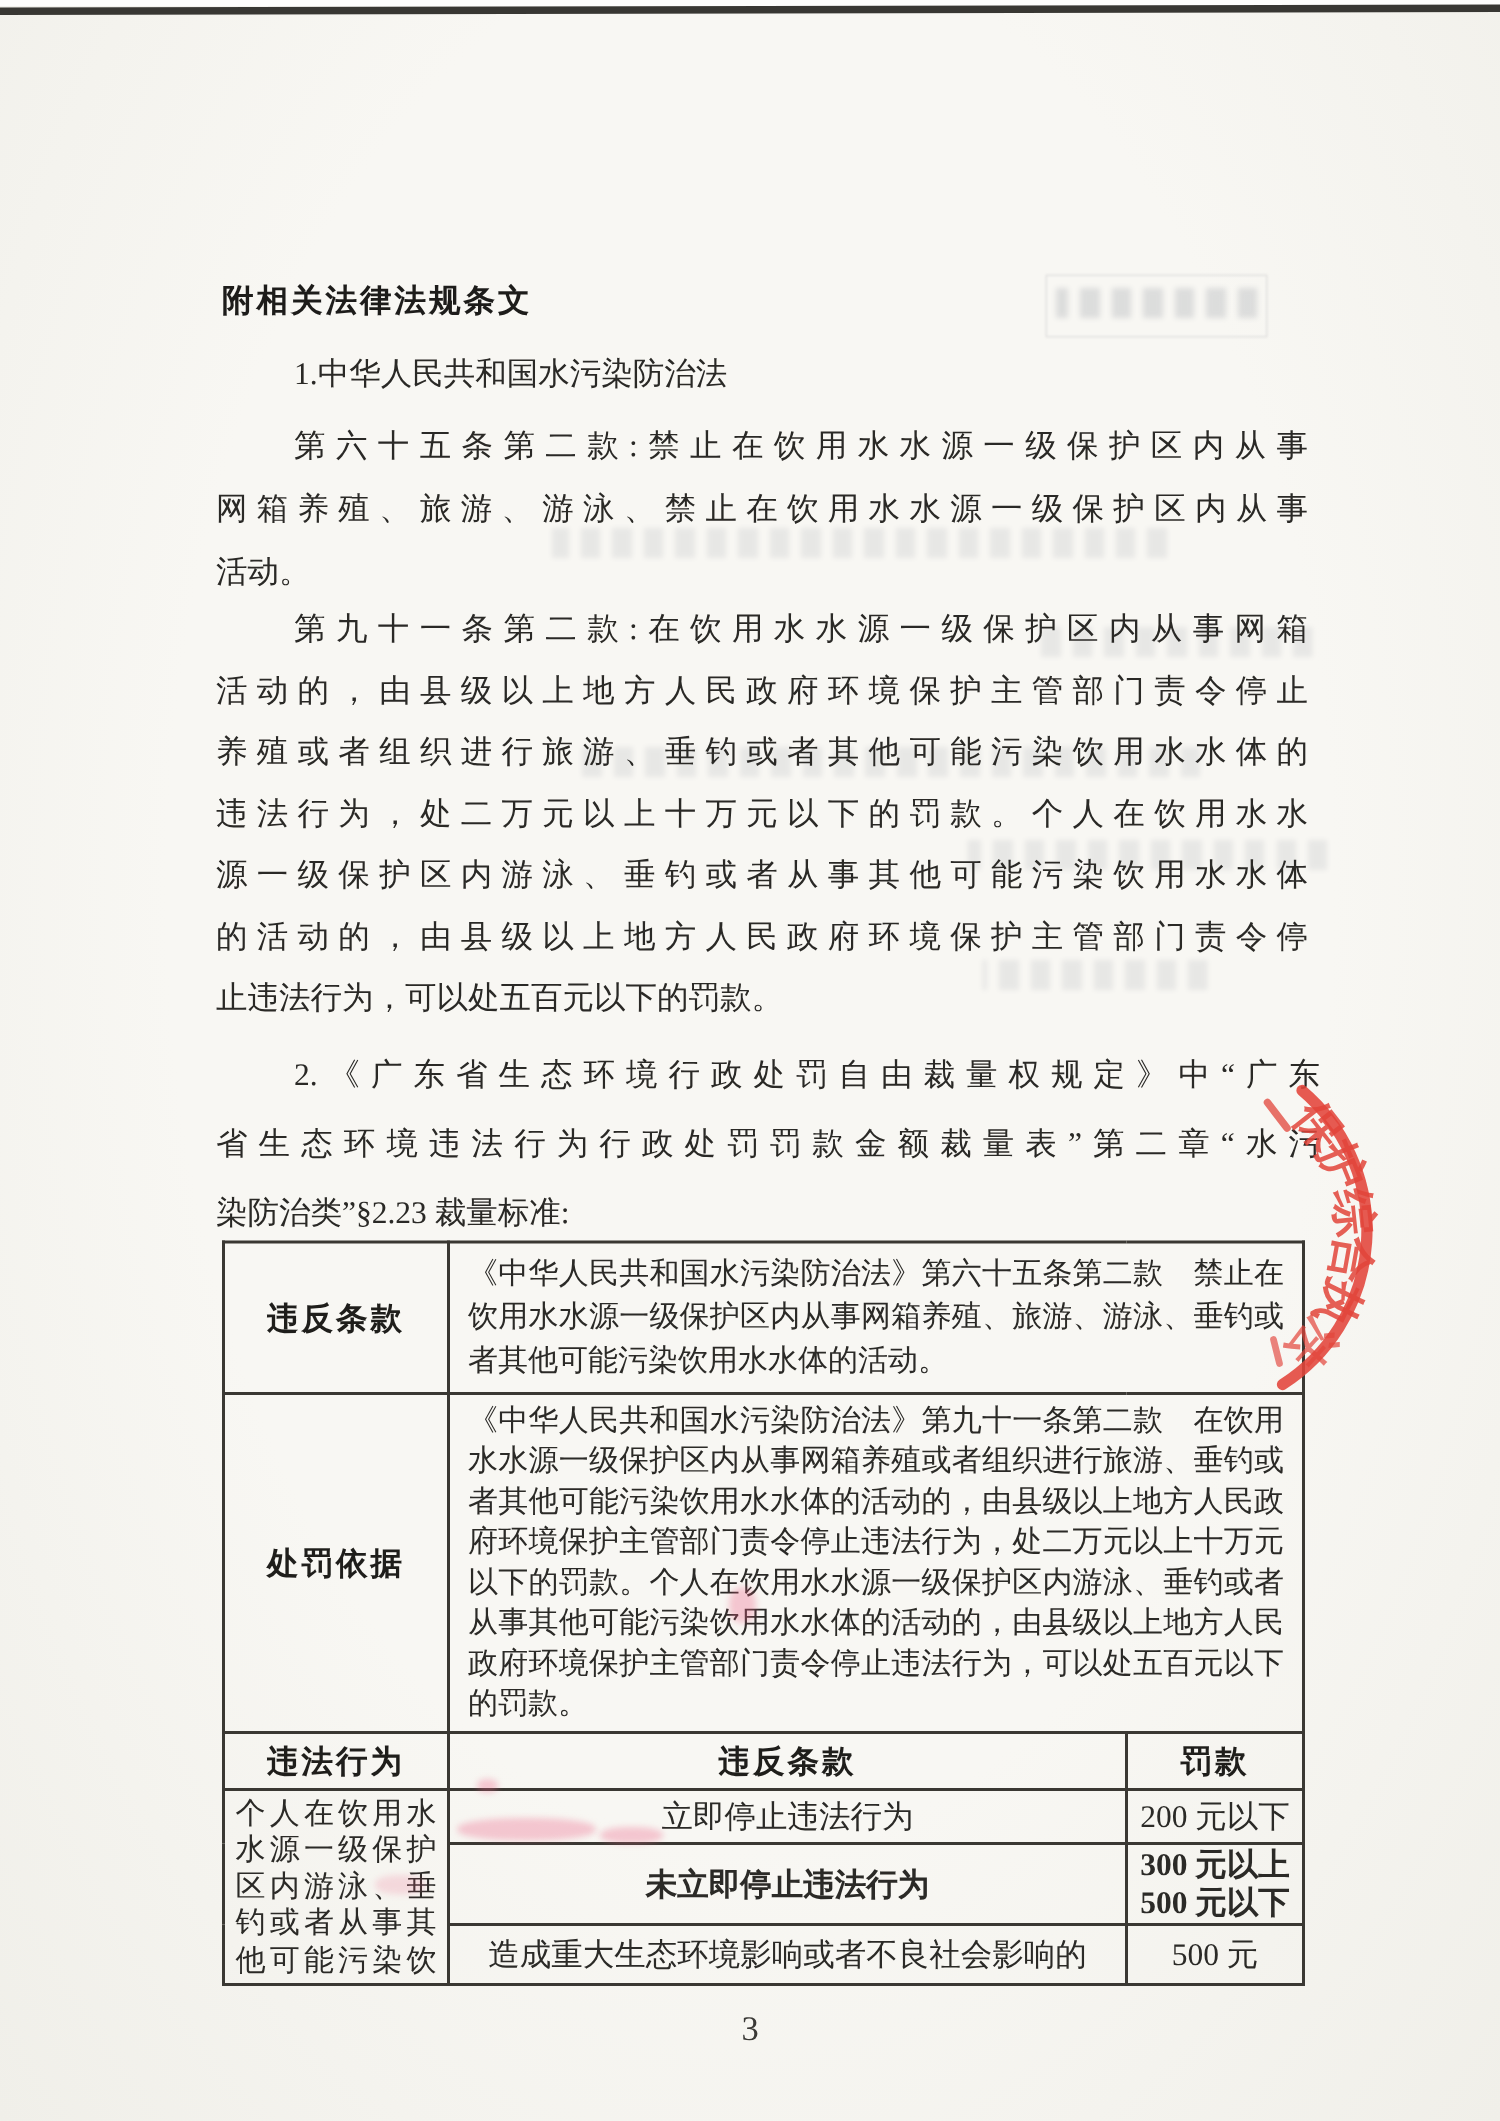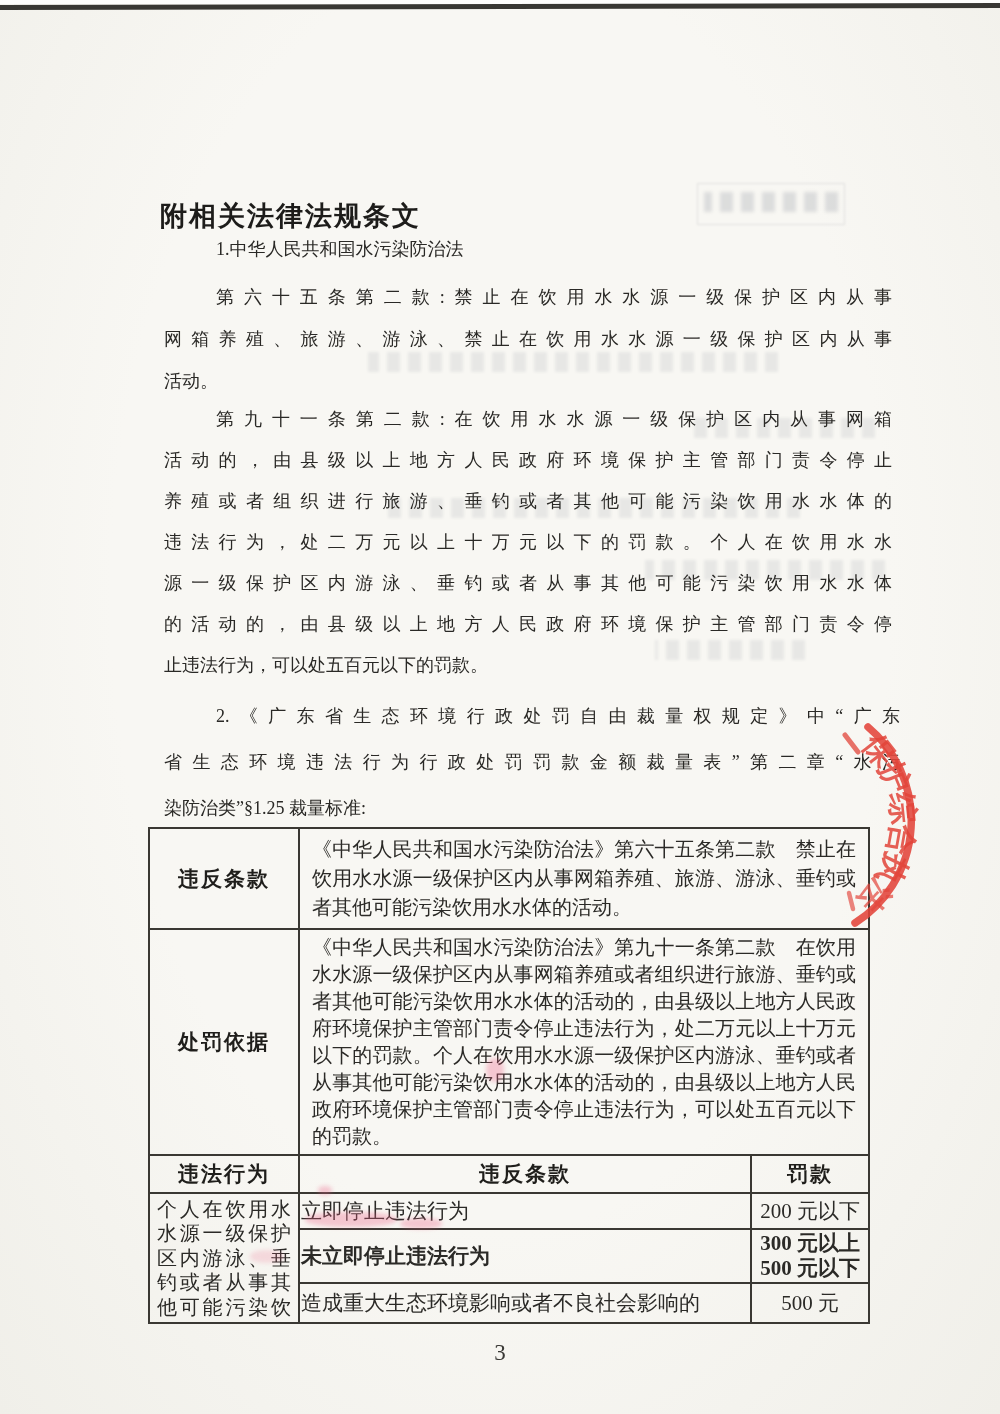--- a/index.html
+++ b/index.html
@@ -18,24 +18,24 @@
                 transform: rotate(-0.12deg); }
 
   
   .sm { position:absolute; height:20px; opacity:.10; filter: blur(1.6px); transform: scaleX(-1);
         background: repeating-linear-gradient(90deg, #5d6475 0 13px, transparent 13px 21px); }
   .bx { position:absolute; border:1.5px solid rgba(115,120,132,.35); opacity:.5; filter: blur(.8px); }
   .bx .sm { position:absolute; left:6px; right:6px; top:8px; opacity:.35; }
   
   .pk { position:absolute; background: rgba(236,95,135,.32); filter: blur(2.2px); border-radius:45%; }
 
-  .heading { position:absolute; left:144px; top:182px; margin:16px;
-             font-size:27px; font-weight:700; letter-spacing:2px; color:#1d1c1a; }
+  .heading { position:absolute; left:144px; top:182px; margin:4px;
+             font-size:21px; font-weight:700; letter-spacing:2px; color:#1d1c1a; }
 
-  .para { position:absolute; left:144px; width:728px; font-size:18px; color:#2a2926;margin-left:20px; }
+  .para { position:absolute; left:144px; width:728px; font-size:21px; color:#2a2926; }
   .line { text-align: justify; text-align-last: justify; white-space:normal; }
   .line.last { text-align-last: left; }
   .line.indent { text-indent: 52px; }
 
   .p-title { top:229px; line-height:40px; }
   .art65 { top:276px; line-height:42px; }
   .art91 { top:399px; line-height:41px; }
   .reg   { top:693px; line-height:46px; width:736px; }
 
   table.penalty { position:absolute; left:148px; top:827px; width:720px;
@@ -43,21 +43,21 @@
   table.penalty col.c1 { width:150px; } table.penalty col.c2 { width:452px; } table.penalty col.c3 { width:118px; }
   table.penalty th, table.penalty td { border:2px solid #3a3833; vertical-align: middle; overflow:hidden; }
   tr.r1 { height:98px; } tr.r2 { height:220px; } tr.rh { height:38px; }
   tr.r4 { height:36px; } tr.r5 { height:52px;font-weight:bold; } tr.r6 { height:40px; }
   th.lbl { font-size:21px; font-weight:700; letter-spacing:2px; text-align:center; color:#1f1e1b; }
   td.content { font-size:20px; color:#2b2a27; text-align:justify; padding:4px 12px; line-height:27px; }
   td.content.v { line-height:29px; padding:6px 12px; }
   tr.rh th { font-size:21px; font-weight:700; letter-spacing:2px; text-align:center; color:#1f1e1b; }
   td.beh { font-size:20px; line-height:24.5px; padding:2px 7px; text-align:justify; text-align-last:justify;
            vertical-align:top; color:#2b2a27; }
-  td.rect { font-size:21px; color:#2b2a27; }
+  td.rect { font-size:21px; text-align:center; color:#2b2a27; }
   td.fine { font-size:21px; text-align:center; line-height:25px; color:#2b2a27; }
 
   .pagenum { position:absolute; left:0; right:0; top:1340px; text-align:center;
              font-size:23px; color:#3a3936; }
 
   .stamp { position:absolute; left:760px; top:680px; width:240px; height:290px; pointer-events:none; }
 </style>
 </head>
 <body>
 
@@ -93,21 +93,21 @@
     <div class="line">养殖或者组织进行旅游、垂钓或者其他可能污染饮用水水体的</div>
     <div class="line">违法行为，处二万元以上十万元以下的罚款。个人在饮用水水</div>
     <div class="line">源一级保护区内游泳、垂钓或者从事其他可能污染饮用水水体</div>
     <div class="line">的活动的，由县级以上地方人民政府环境保护主管部门责令停</div>
     <div class="line last">止违法行为，可以处五百元以下的罚款。</div>
   </div>
 
   <div class="para reg">
     <div class="line indent">2.《广东省生态环境行政处罚自由裁量权规定》中“广东</div>
     <div class="line">省生态环境违法行为行政处罚罚款金额裁量表”第二章“水污</div>
-    <div class="line last">染防治类”§1.25 裁量标准:</div>
+    <div class="line last">染防治类”§2.23 裁量标准:</div>
   </div>
 
   <table class="penalty">
     <colgroup>
         <col class="c1">
         <col class="c2">
         <col class="c3">
       </colgroup>
     <tbody>
         <tr class="r1">

